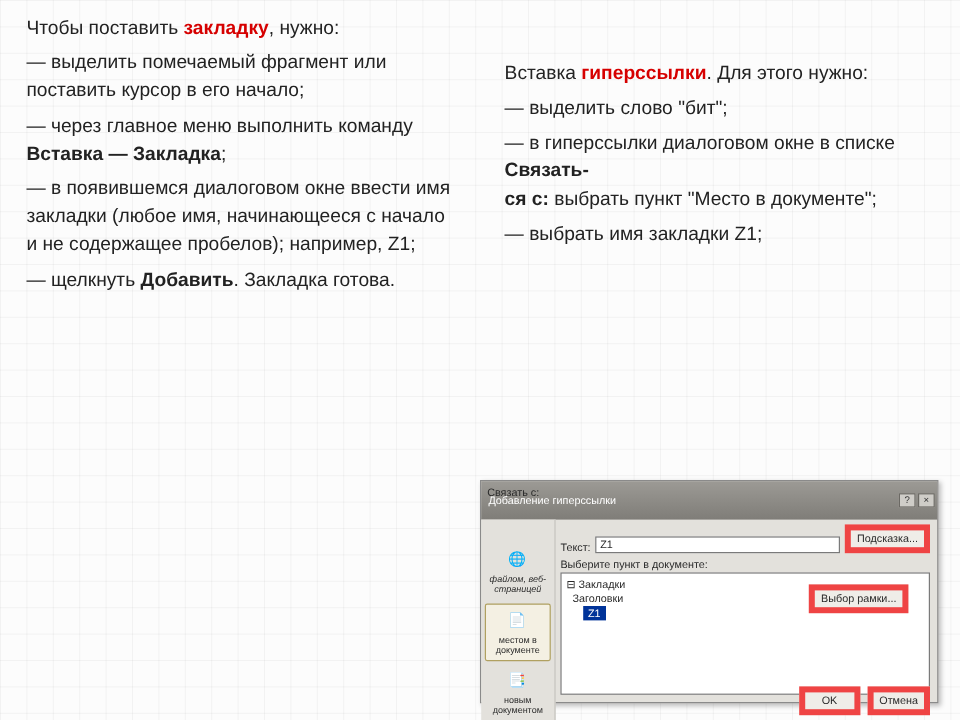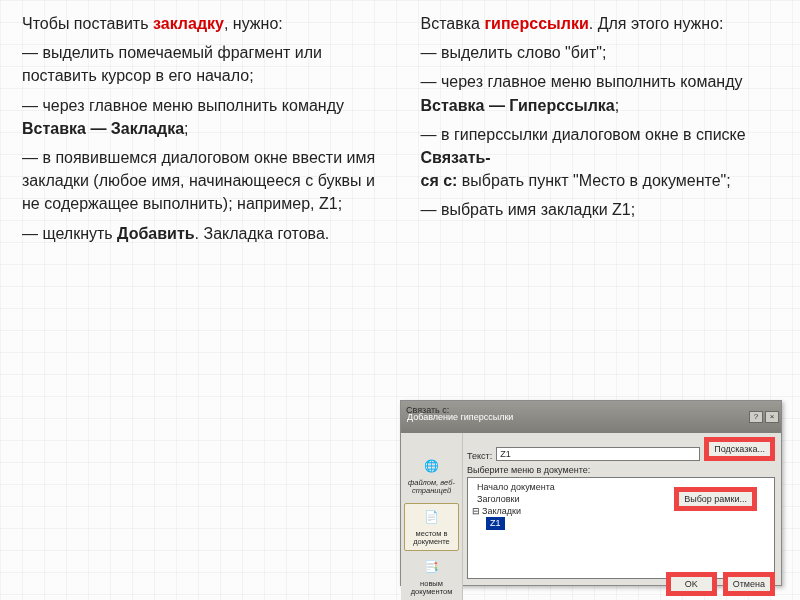--- a/index.html
+++ b/index.html
@@ -14,20 +14,21 @@
       linear-gradient(to bottom, rgba(0,0,0,0.04) 1px, transparent 1px);
     background-size: 22px 22px;
     color: #222;
     position: relative;
     overflow: hidden;
   }
   .cols {
     display: flex;
     gap: 41px;
     padding: 12px 22px 0 22px;
+    align-items: center;
   }
   .col { flex: 1; font-size: 16px; line-height: 1.45; }
   .col p { margin: 0 0 6px 0; }
   .red { color: #d60000; font-weight: 700; }
   .bold { font-weight: 700; }
 
   
   .dialog {
     position: absolute;
     left: 400px;
@@ -167,34 +168,31 @@
 
 <div class="cols">
   <div class="col">
     <p>
       <span>Чтобы поставить </span><span class="red">закладку</span><span>, нужно:</span>
     </p>
     <p>— выделить помечаемый фрагмент или поставить курсор в его начало;</p>
     <p>
       <span>— через главное меню выполнить команду </span><span class="bold">Вставка — Закладка</span><span>;</span>
     </p>
-    <p>— в появившемся диалоговом окне ввести имя закладки (любое имя, начинающееся с буквы и не содержащее выполнить); например, Z1;</p>
+    <p>— в появившемся диалоговом окне ввести имя закладки (любое имя, начинающееся с начало и не содержащее пробелов); например, Z1;</p>
     <p>
       <span>— щелкнуть </span><span class="bold">Добавить</span><span>. Закладка готова.</span>
     </p>
   </div>
 
   <div class="col">
     <p>
       <span>Вставка </span><span class="red">гиперссылки</span><span>. Для этого нужно:</span>
     </p>
     <p>— выделить слово "бит";</p>
-    <p>
-      <span>— через главное меню выполнить команду </span><span class="bold">Вставка — Гиперссылка</span><span>;</span>
-    </p>
     <p>
       <span>— в гиперссылки диалоговом окне в списке </span><span class="bold" style="white-space:pre-line;">Связать-
 ся с:</span><span> выбрать пункт "Место в документе";</span>
     </p>
     <p>— выбрать имя закладки Z1;</p>
   </div>
 </div>
 
 <div class="dialog">
   <div class="titlebar">
@@ -225,25 +223,24 @@
         <span class="side-ico">✉️</span>
 
       </div>
     </div>
     <div class="main">
       <div class="row-top">
         <span class="lbl">Текст:</span>
         <div class="textbox">Z1</div>
         <div class="btn">Подсказка...</div>
       </div>
-      <div class="group-label">Выберите меню в документе:</div>
+      <div class="group-label">Выберите пункт в документе:</div>
       <div class="tree">
-        <div class="node">  Начало документа</div>
+        <div class="node">⊟ Закладки</div>
         <div class="node">  Заголовки</div>
-        <div class="node">⊟ Закладки</div>
         <div><span class="leaf-sel">Z1</span></div>
       </div>
       <div class="right-rail">
         <div class="btn">Выбор рамки...</div>
       </div>
       <div class="footer-btns">
         <div class="btn" style="padding:1px 14px;">OK</div>
         <div class="btn">Отмена</div>
       </div>
     </div>

